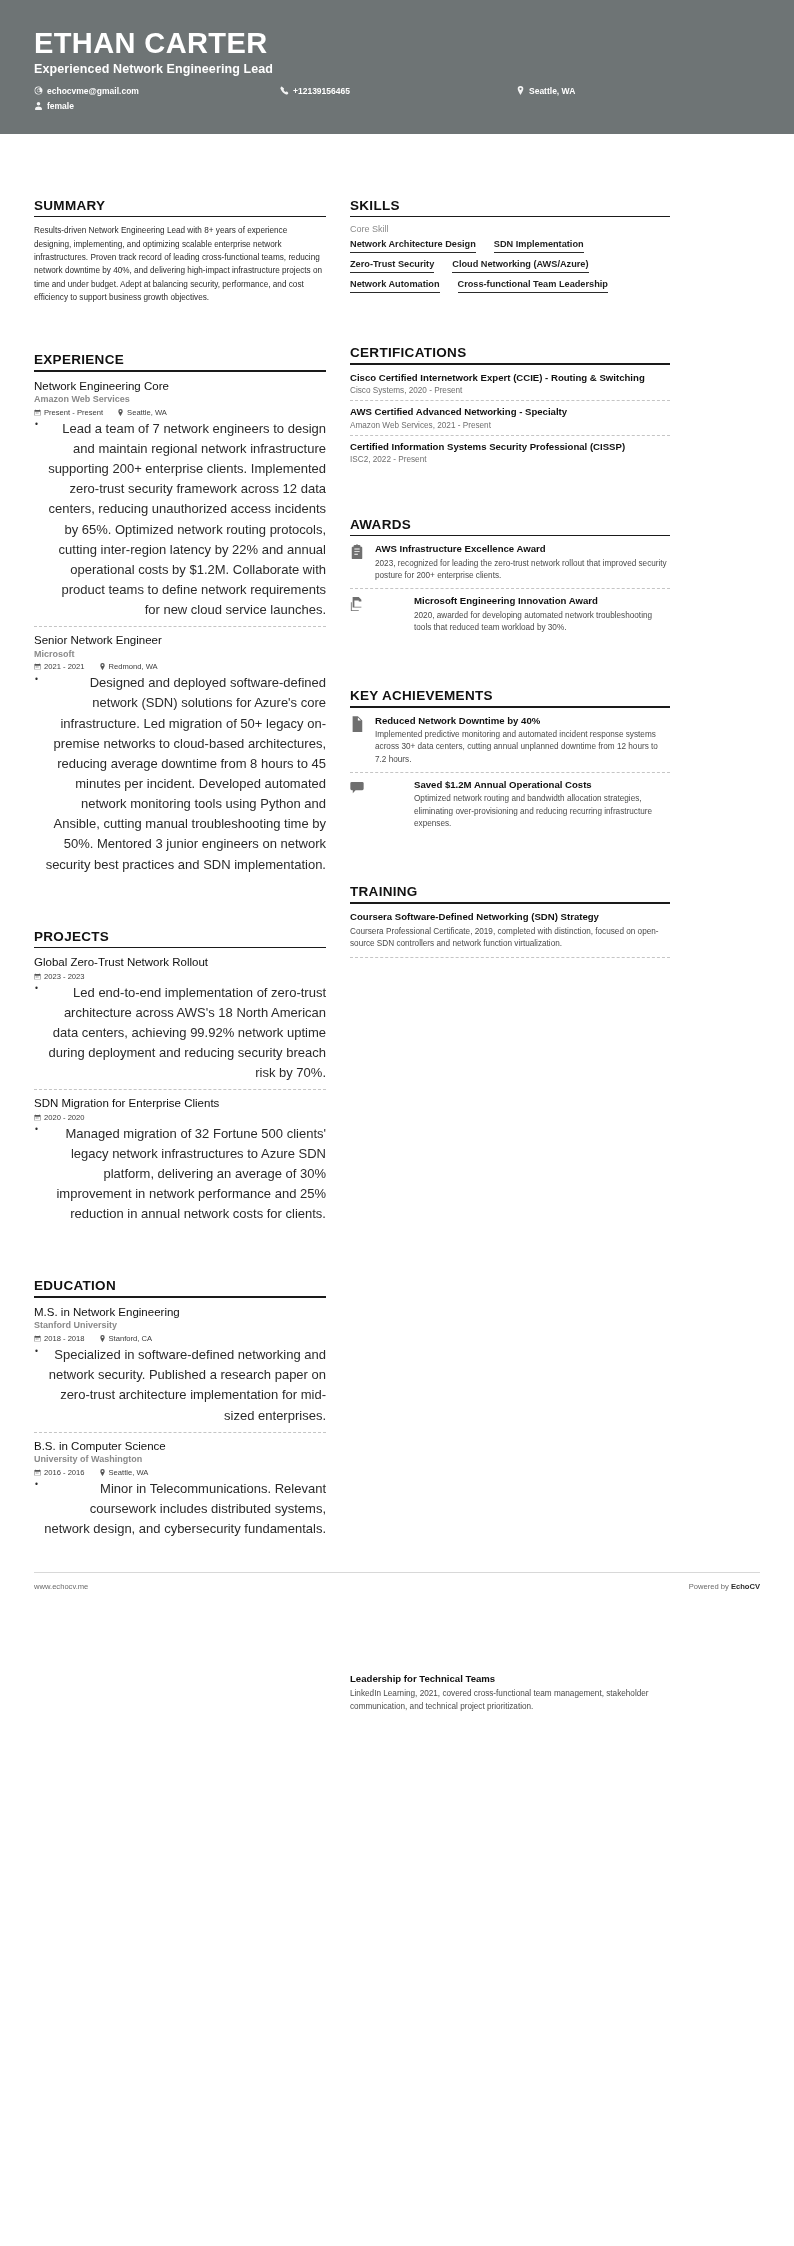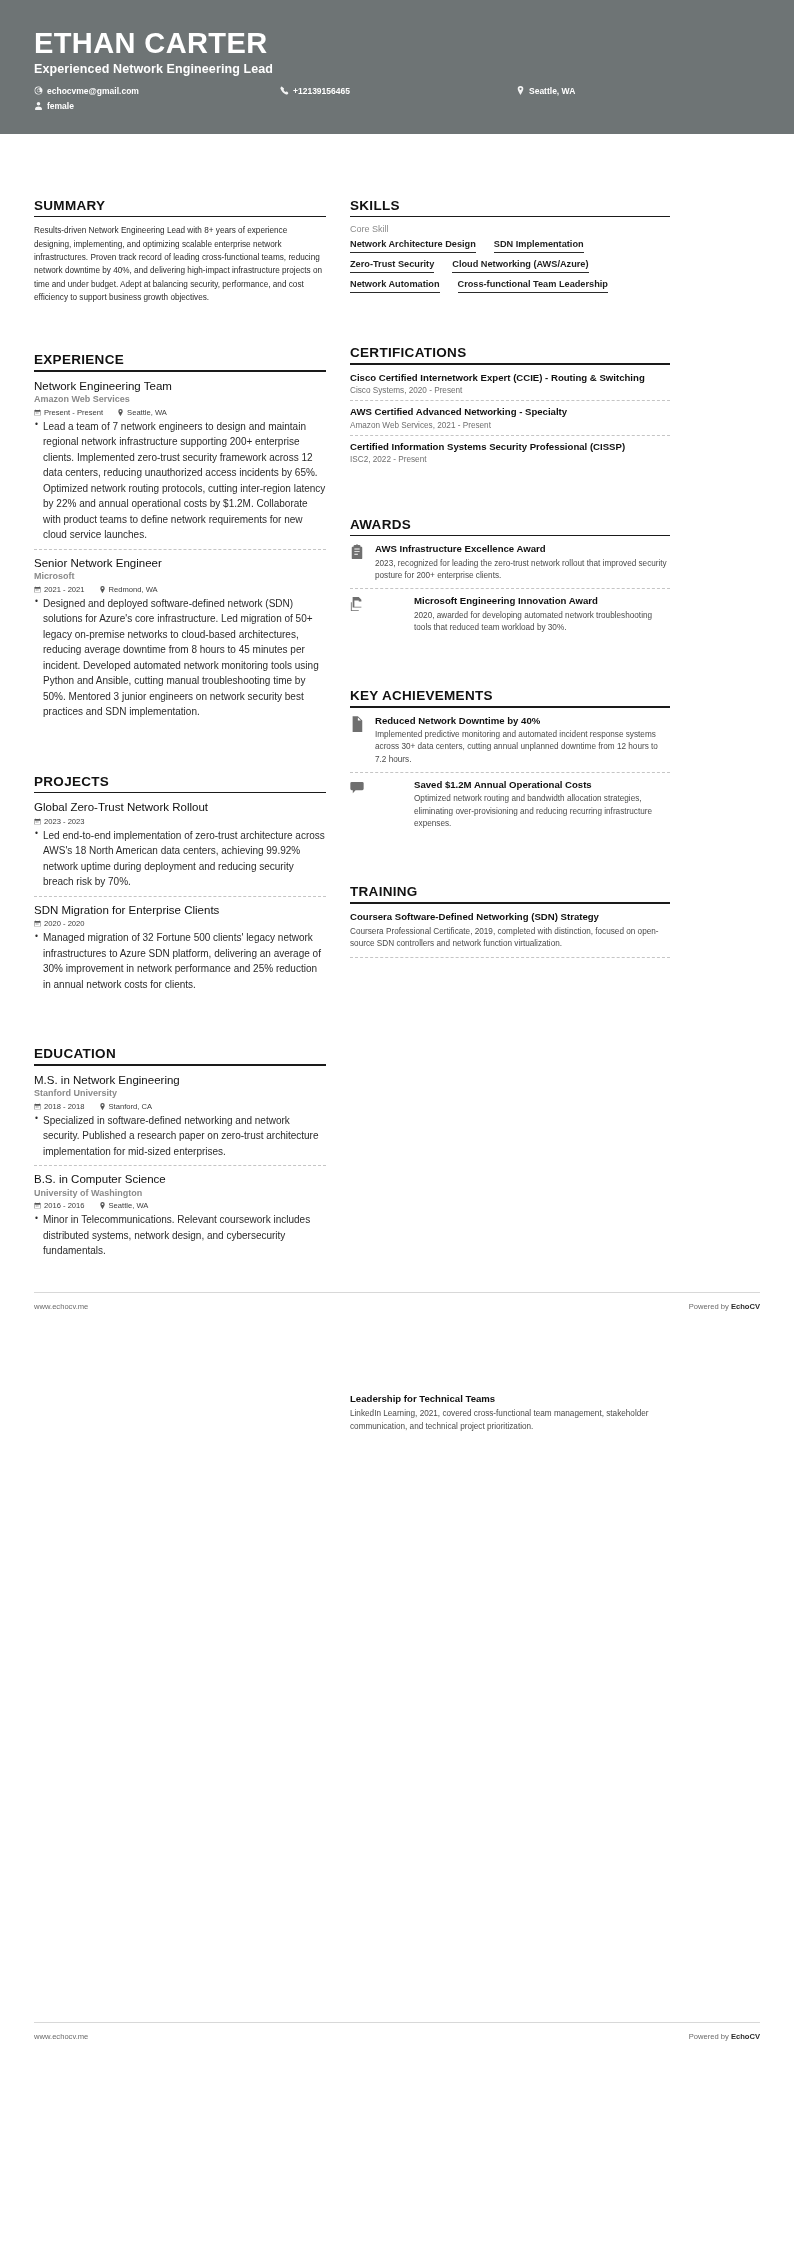--- a/index.html
+++ b/index.html
@@ -111,24 +111,25 @@
   .meta {
     display: flex;
     align-items: center;
     gap: 3px;
   }
   .meta svg { width: 7px; height: 7px; fill: #555; }
   ul.bullets { list-style: none; margin-top: 1px; }
   ul.bullets li {
     position: relative;
     padding-left: 9px;
-    font-size: 10px;
+    font-size: 13px;
     line-height: 1.55;
     color: #2b2b2b;
     margin-bottom: 1px;
+    text-align: right;
   }
   ul.bullets li::before {
     content: "•";
     position: absolute;
     left: 1px;
     top: -0.5px;
     font-size: 8.5px;
     color: #2b2b2b;
   }
 
@@ -286,21 +287,21 @@
         <div class="sec-title">SUMMARY</div>
         <div class="sec-rule"></div>
         <div class="summary-text">Results-driven Network Engineering Lead with 8+ years of experience designing, implementing, and optimizing scalable enterprise network infrastructures. Proven track record of leading cross-functional teams, reducing network downtime by 40%, and delivering high-impact infrastructure projects on time and under budget. Adept at balancing security, performance, and cost efficiency to support business growth objectives.</div>
       </div>
 
       <div class="section">
         <div class="sec-title">EXPERIENCE</div>
         <div class="sec-rule"></div>
 
         <div class="entry dashed">
-          <div class="entry-title">Network Engineering Team</div>
+          <div class="entry-title">Network Engineering Core</div>
           <div class="entry-org">Amazon Web Services</div>
           <div class="meta-row">
             <span class="meta">
               <svg viewBox="0 0 16 16">
                   <path d="M3 1v1H1v13h14V2h-2V1h-1v1H4V1zm-1 5h12v8H2zm2 2v2h2V8zm4 0v2h2V8z"></path>
                 </svg>
               <span>Present - Present</span>
             </span>
             <span class="meta">
               <svg viewBox="0 0 16 16">

